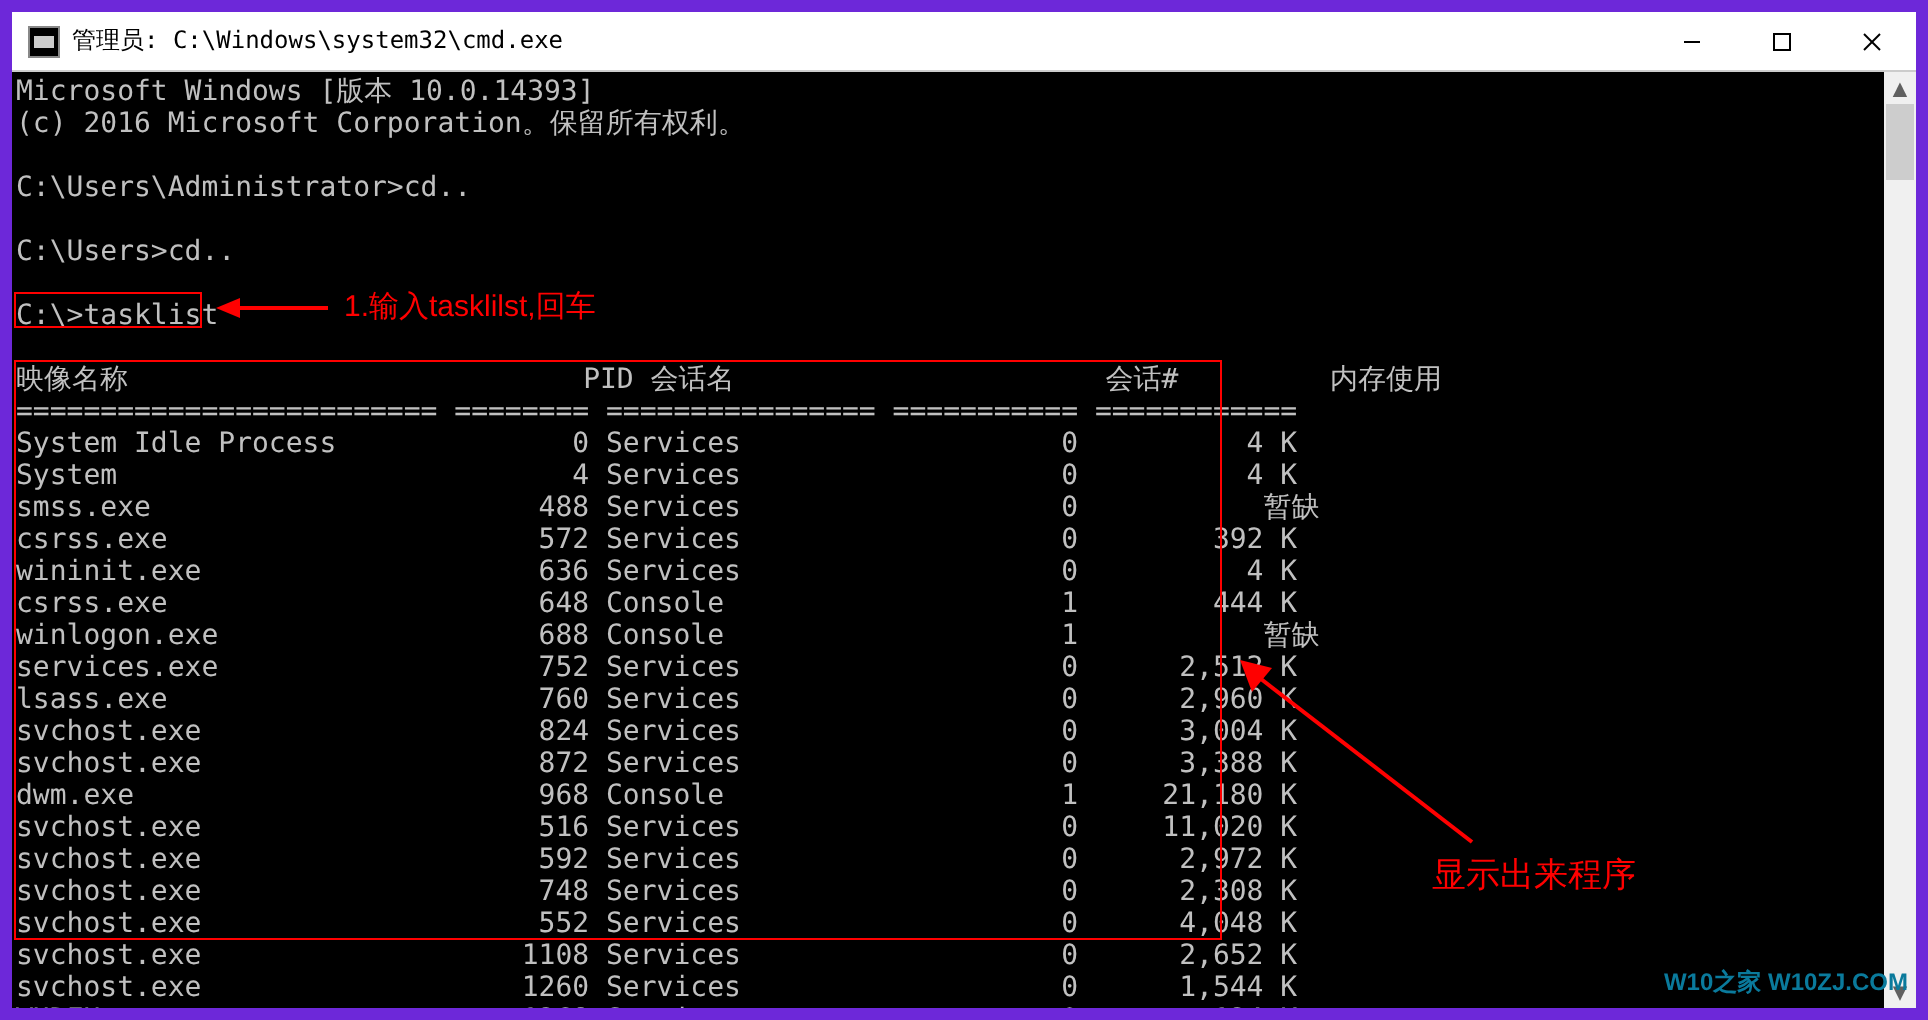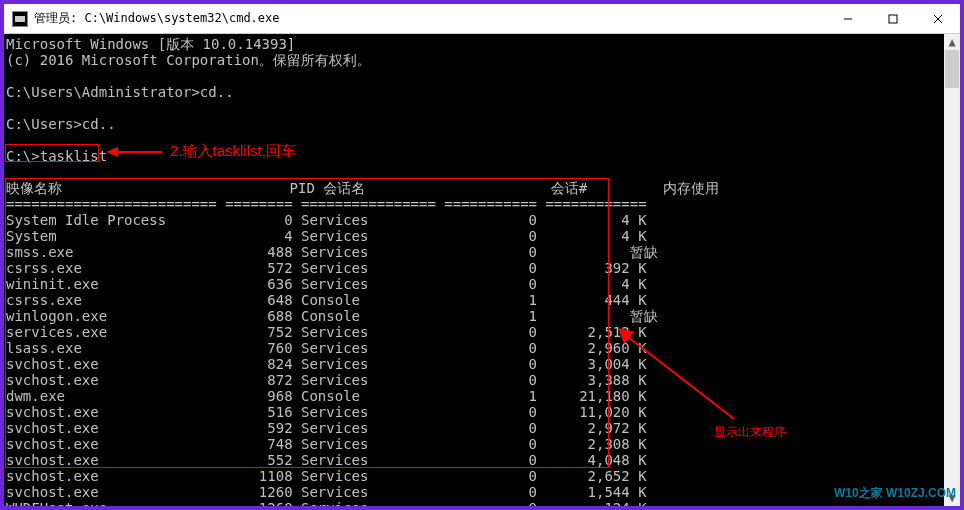--- a/index.html
+++ b/index.html
@@ -10,21 +10,21 @@
   font-size: 12px;
   background: #fff;
   position: relative;
   overflow: hidden;
 }
 .window {
   position: absolute;
   top: 0; left: 0;
   width: 964px;
   height: 510px;
-  border: 4px solid #6d28d9;
+  border: 6px solid #6d28d9;
   background: #000;
 }
 .titlebar {
   height: 30px;
   background: #fff;
   display: flex;
   align-items: center;
   border-bottom: 1px solid #ccc;
 }
 .title-icon {
@@ -129,21 +129,21 @@
   display: flex;
   align-items: center;
   gap: 6px;
   font-family: "Microsoft YaHei", sans-serif;
 }
 .annotation2 {
   position: absolute;
   top: 420px;
   left: 710px;
   color: #ff0000;
-  font-size: 12px;
+  font-size: 17px;
   font-family: "Microsoft YaHei", sans-serif;
 }
 .arrow1 svg { display: block; }
 .arrow2 {
   position: absolute;
   top: 320px;
   left: 610px;
 }
 .watermark {
   position: absolute;
@@ -234,21 +234,21 @@
   <div class="highlight-box1"></div>
   <div class="highlight-box2"></div>
 
   <div class="annotation1">
     <span class="arrow1">
       <svg width="60" height="18">
           <line x1="58" y1="9" x2="10" y2="9" stroke="#ff0000" stroke-width="2"></line>
           <polygon points="2,9 14,4 14,14" fill="#ff0000"></polygon>
         </svg>
     </span>
-    <span>2.输入tasklilst,回车</span>
+    <span>1.输入tasklilst,回车</span>
   </div>
 
   <div class="arrow2">
     <svg width="160" height="110">
       <line x1="10" y1="10" x2="120" y2="95" stroke="#ff0000" stroke-width="2"></line>
       <polygon points="4,4 20,8 10,20" fill="#ff0000"></polygon>
     </svg>
   </div>
   <div class="annotation2">显示出来程序</div>
 

